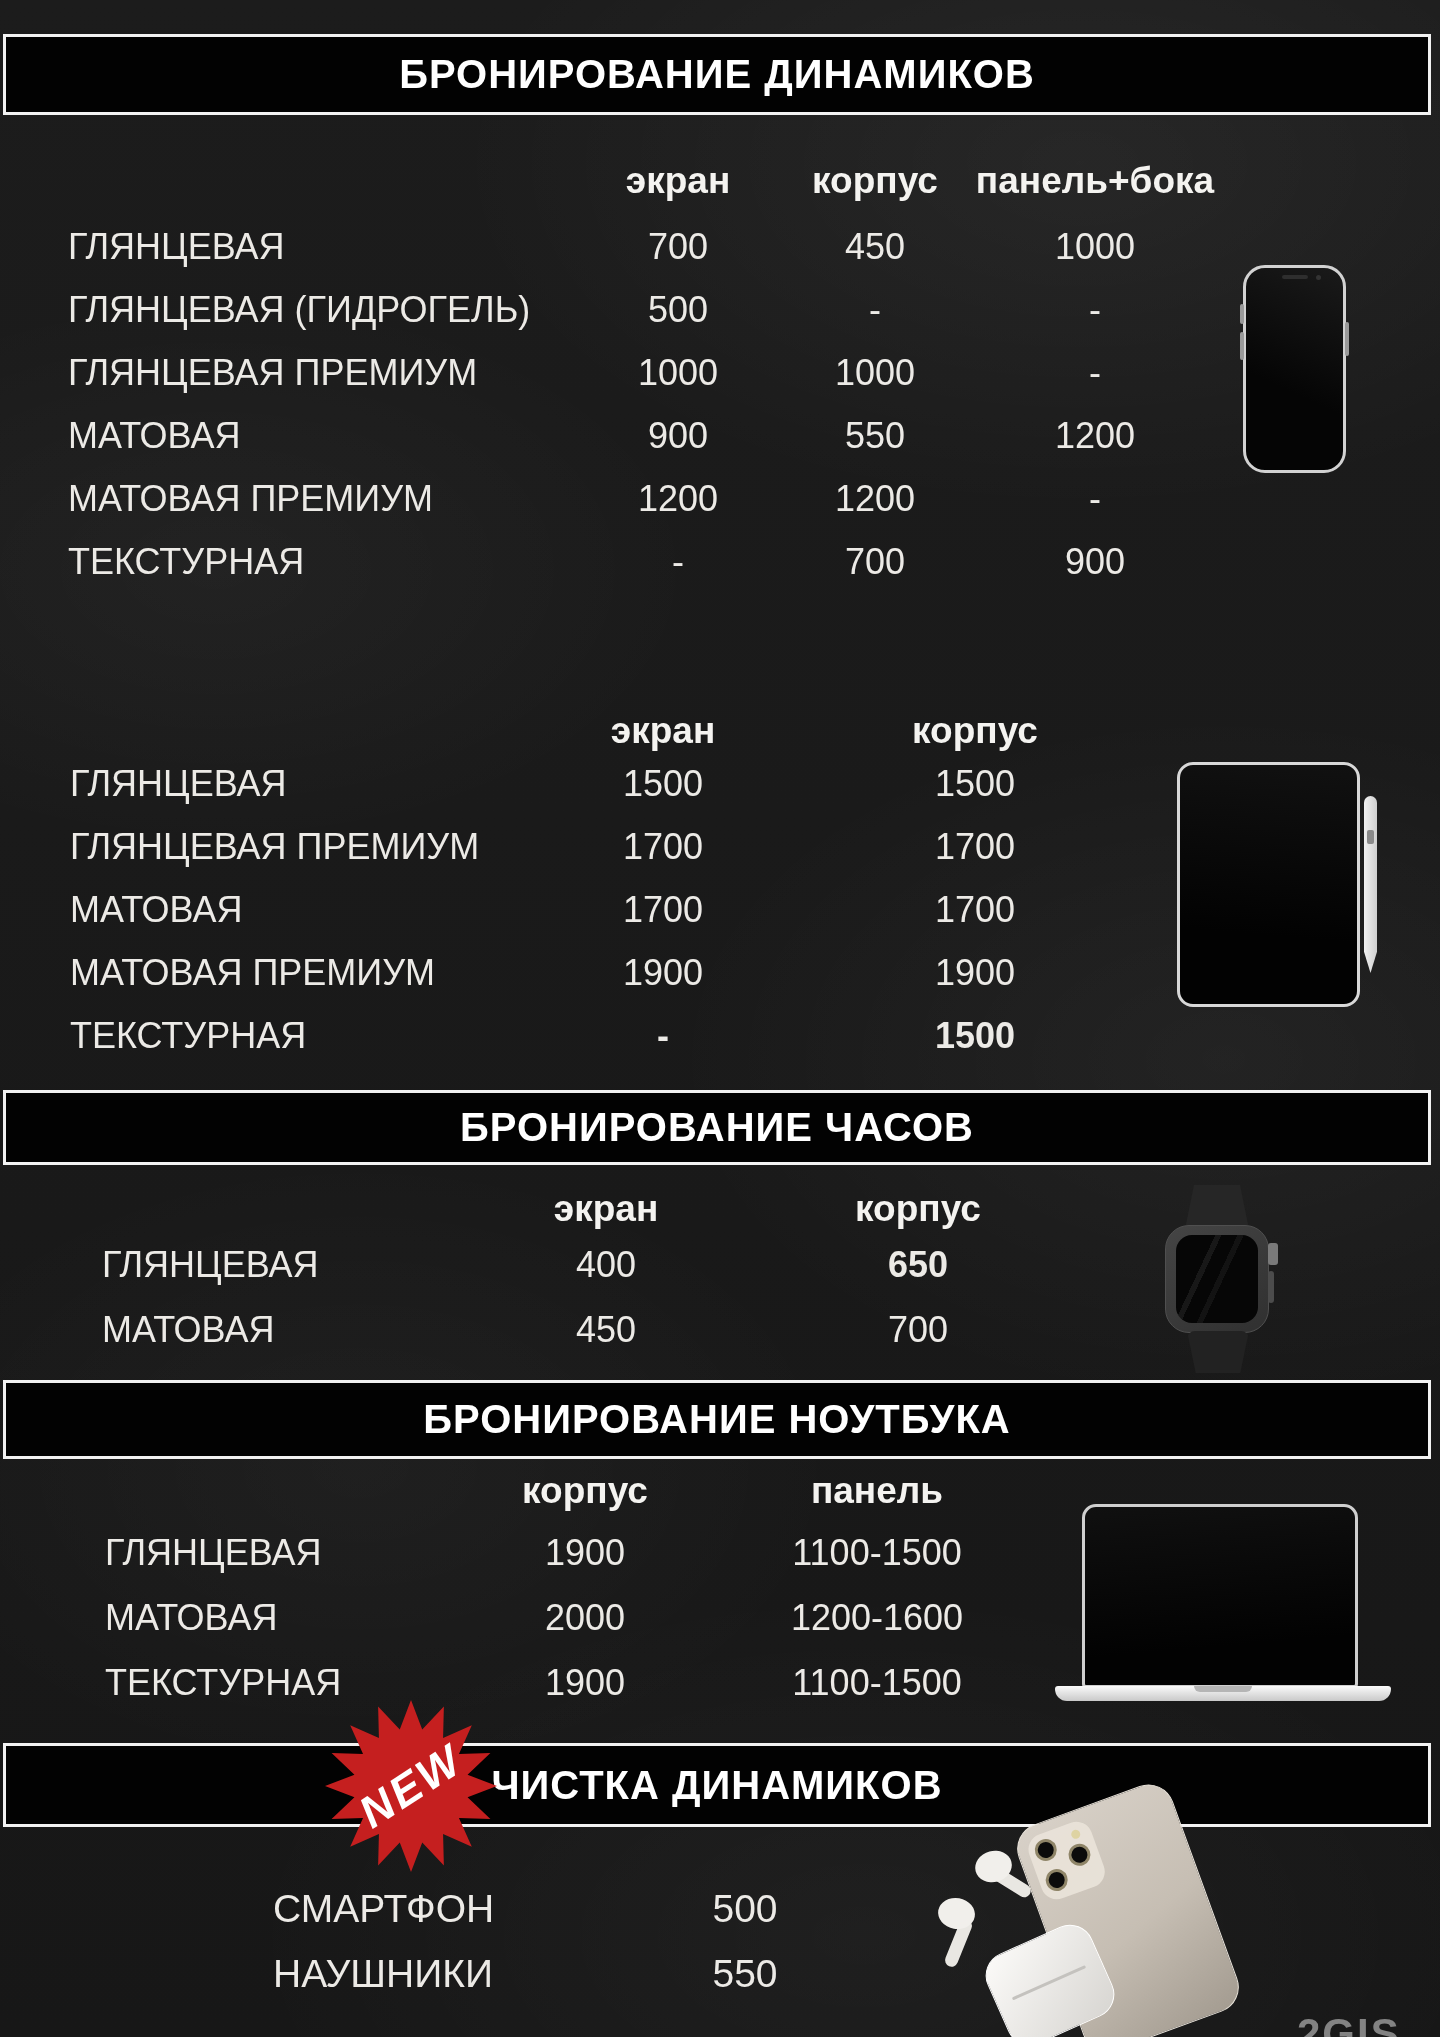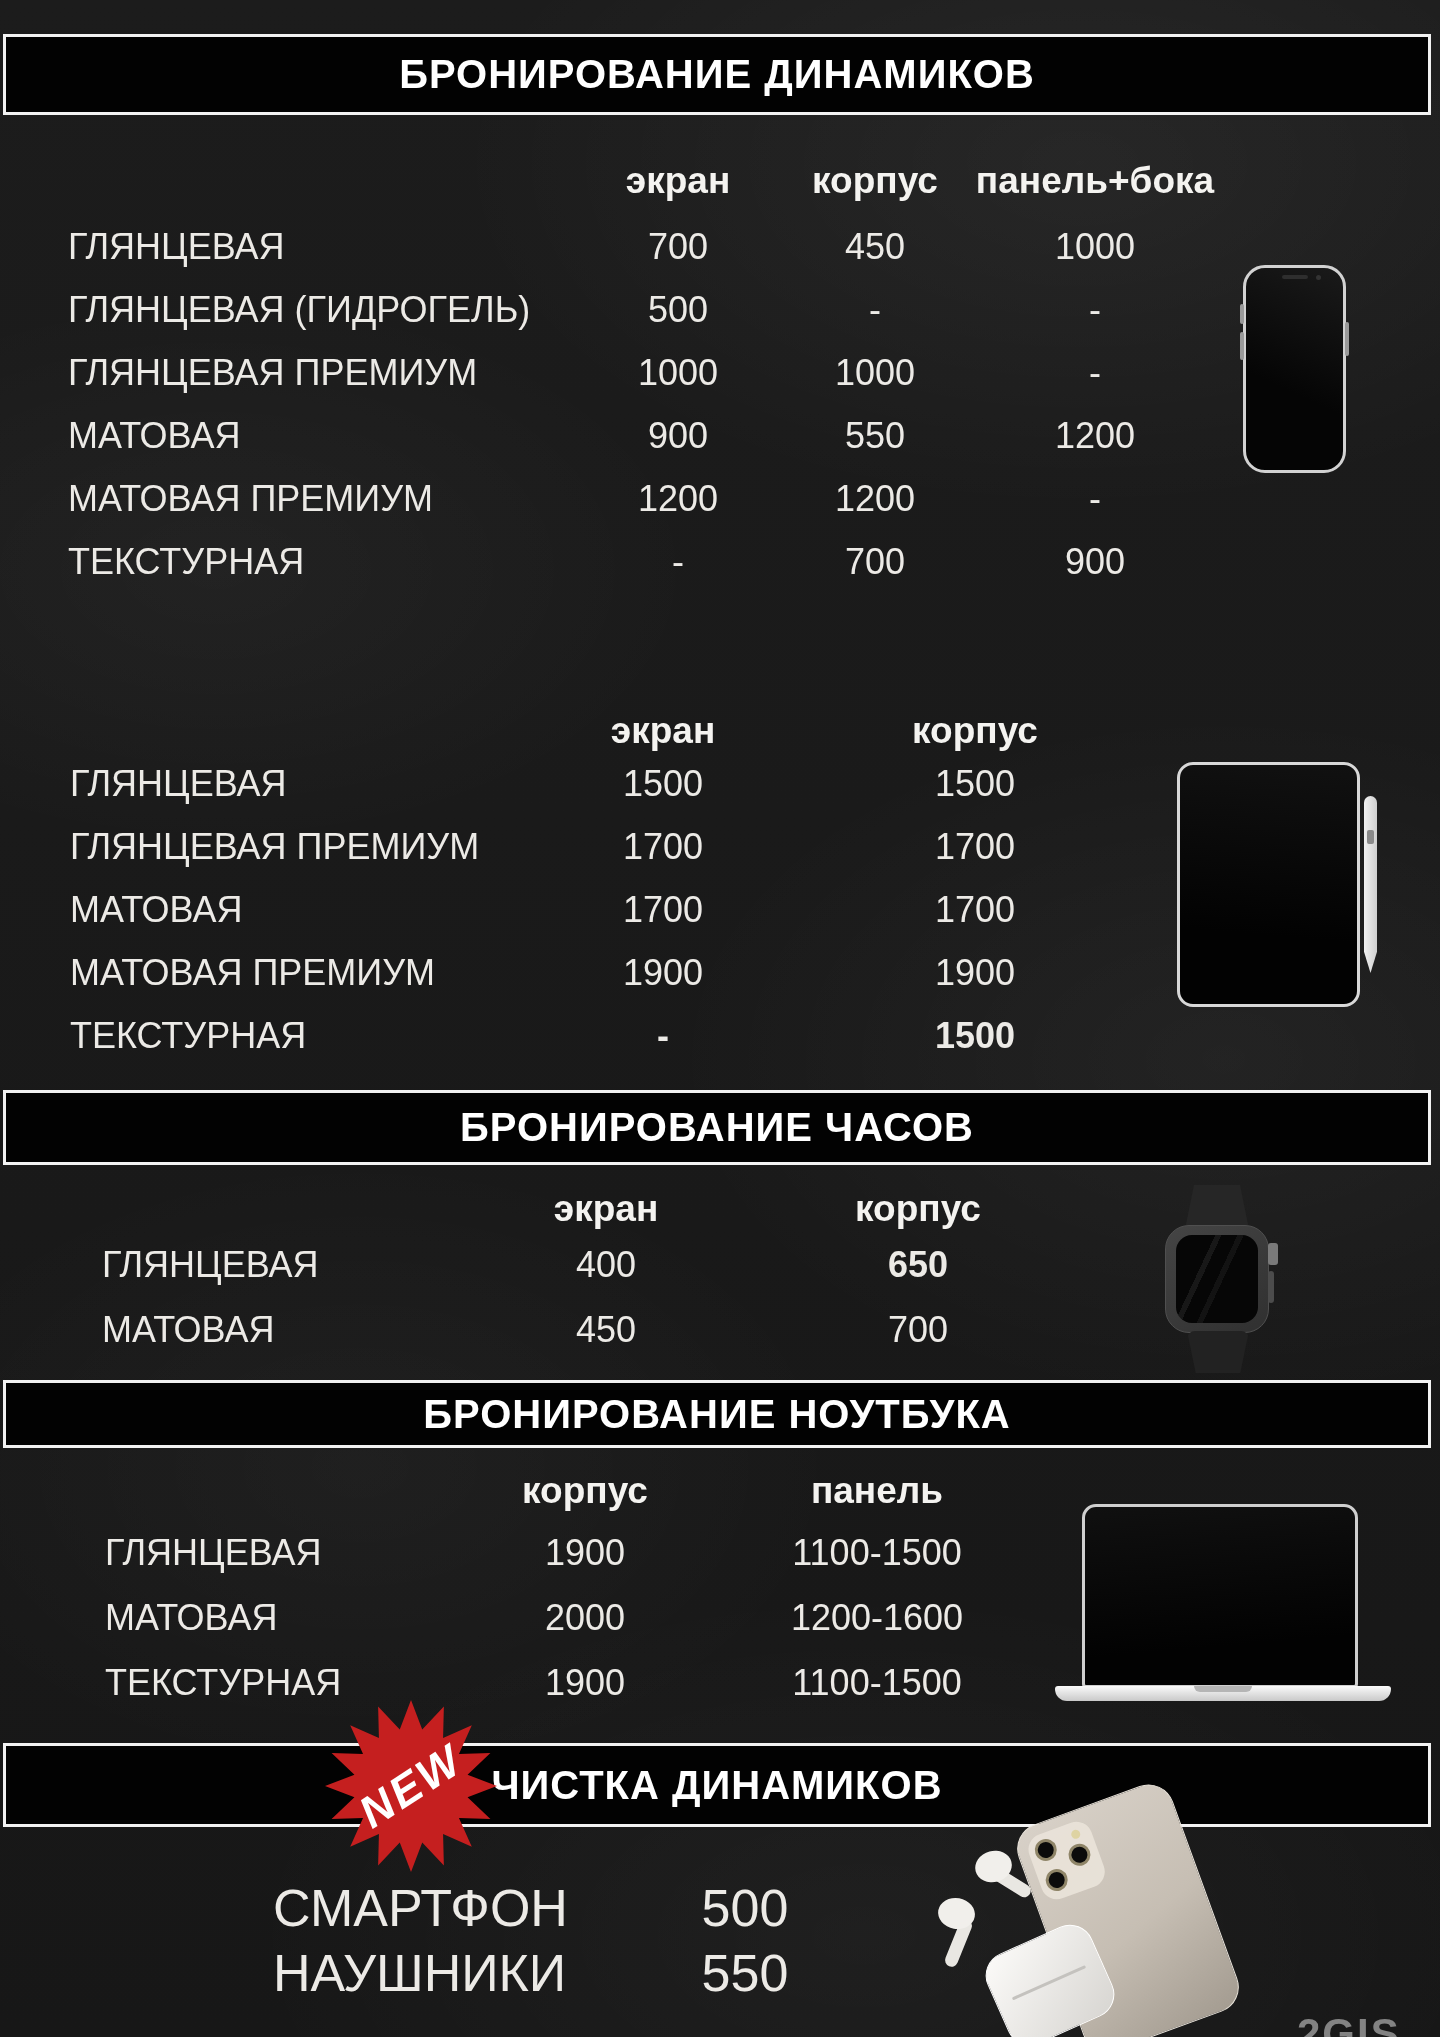--- a/index.html
+++ b/index.html
@@ -14,21 +14,21 @@
       radial-gradient(700px 450px at 25% 72%, rgba(255,255,255,.03), transparent 70%),
       radial-gradient(900px 500px at 60% 95%, rgba(255,255,255,.035), transparent 70%),
       linear-gradient(#1c1c1c,#171717);
   }
   
   .bar{position:absolute;left:3px;width:1428px;background:#020202;border:3px solid #f2f2f2;
        display:flex;align-items:center;justify-content:center;box-sizing:border-box;z-index:2;}
   .bar1{top:34px;height:81px;}
   .bar2{top:611px;height:72px;}
   .bar3{top:1090px;height:75px;}
-  .bar4{top:1380px;height:68px;}
+  .bar4{top:1380px;height:79px;}
   .bar5{top:1743px;height:84px;}
   .bar-title{font-size:40px;font-weight:bold;letter-spacing:1px;color:#fff;white-space:nowrap;}
   
   .cols,.trows{position:absolute;left:0;width:1352px;z-index:3;}
   .t-row{position:relative;height:63px;line-height:63px;}
   .s3 .t-row,.s4 .t-row,.s5 .t-row{height:65px;line-height:65px;}
   .cols .t-row{height:46px;line-height:46px;}
   .row-label{position:absolute;top:0;font-size:36px;white-space:nowrap;color:#eceae6;}
   .col-h{position:absolute;top:0;transform:translateX(-50%);font-weight:bold;font-size:37px;color:#f4f3f0;white-space:nowrap;}
   .val{position:absolute;top:0;transform:translateX(-50%);font-size:36px;color:#eceae6;white-space:nowrap;}
@@ -36,21 +36,21 @@
   .cols1{top:158px}.trows1{top:215px}
   .cols2{top:708px}.trows2{top:752px}
   .cols3{top:1186px}.trows3{top:1232px}
   .cols4{top:1468px}.trows4{top:1520px}
   .trows5{top:1876px}
   .s1 .row-label{left:68px}.s1 .c0{left:678px}.s1 .c1{left:875px}.s1 .c2{left:1095px}
   .s2 .row-label{left:70px}.s2 .c0{left:663px}.s2 .c1{left:975px}
   .s3 .row-label{left:102px}.s3 .c0{left:606px}.s3 .c1{left:918px}
   .s4 .row-label{left:105px}.s4 .c0{left:585px}.s4 .c1{left:877px}
   .s5 .row-label{left:273px}.s5 .c0{left:745px}
-  .s5 .row-label,.s5 .val{font-size:52px;}
+  .s5 .row-label,.s5 .val{font-size:39px;}
   
   .phone{position:absolute;left:1243px;top:265px;width:103px;height:208px;box-sizing:border-box;
          border:3px solid #d2d2d2;border-radius:22px;background:linear-gradient(205deg,#1a1a1a,#050505 60%);z-index:2;}
   .phone .slit{position:absolute;left:50%;top:7px;transform:translateX(-50%);width:26px;height:4px;background:#2e2e2e;border-radius:2px;}
   .phone .dot{position:absolute;right:22px;top:7px;width:5px;height:5px;background:#333;border-radius:50%;}
   .phone .pb1,.phone .pb2{position:absolute;left:-6px;width:4px;background:#9a9a9a;border-radius:2px;}
   .phone .pb1{top:36px;height:20px;}
   .phone .pb2{top:64px;height:28px;}
   .phone .pbr{position:absolute;right:-6px;top:54px;width:4px;height:34px;background:#9a9a9a;border-radius:2px;}
   

